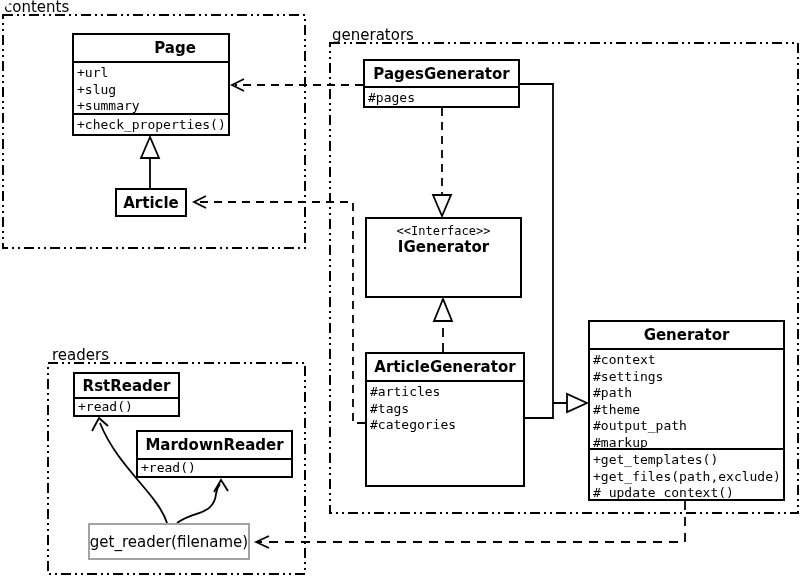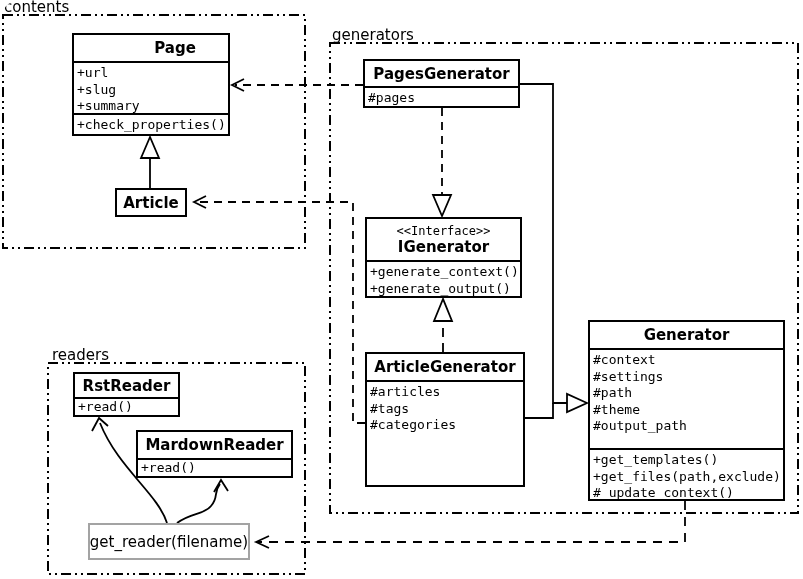--- a/index.html
+++ b/index.html
@@ -104,43 +104,40 @@
     <div class="uml-comp" style="flex:1;">
       <div class="uml-member">#pages</div>
     </div>
   </div>
 
   <div class="uml-class" style="left:365px;top:217px;width:157px;height:81px;">
     <div class="uml-title" style="height:41px;">
       <div class="uml-stereo">&lt;&lt;Interface&gt;&gt;</div>
       <div>IGenerator</div>
     </div>
-    <div class="uml-comp" style="flex:1;">
-      <div class="uml-member">+generate_context()</div>
-      <div class="uml-member">+generate_output()</div>
-    </div>
   </div>
 
   <div class="uml-class" style="left:365px;top:352px;width:160px;height:135px;">
     <div class="uml-title" style="height:26px;">ArticleGenerator</div>
     <div class="uml-comp" style="height:72px;">
       <div class="uml-member">#articles</div>
       <div class="uml-member">#tags</div>
       <div class="uml-member">#categories</div>
     </div>
   </div>
 
   <div class="uml-class" style="left:588px;top:320px;width:197px;height:181px;">
     <div class="uml-title" style="height:26px;">Generator</div>
     <div class="uml-comp" style="height:100px;">
       <div class="uml-member">#context</div>
       <div class="uml-member">#settings</div>
       <div class="uml-member">#path</div>
       <div class="uml-member">#theme</div>
       <div class="uml-member">#output_path</div>
+      <div class="uml-member">#markup</div>
     </div>
     <div class="uml-comp" style="flex:1;">
       <div class="uml-member">+get_templates()</div>
       <div class="uml-member">+get_files(path,exclude)</div>
       <div class="uml-member">#_update_context()</div>
     </div>
   </div>
 
   <div class="uml-class" style="left:73px;top:372px;width:107px;height:45px;">
     <div class="uml-title" style="height:24px;">RstReader</div>

